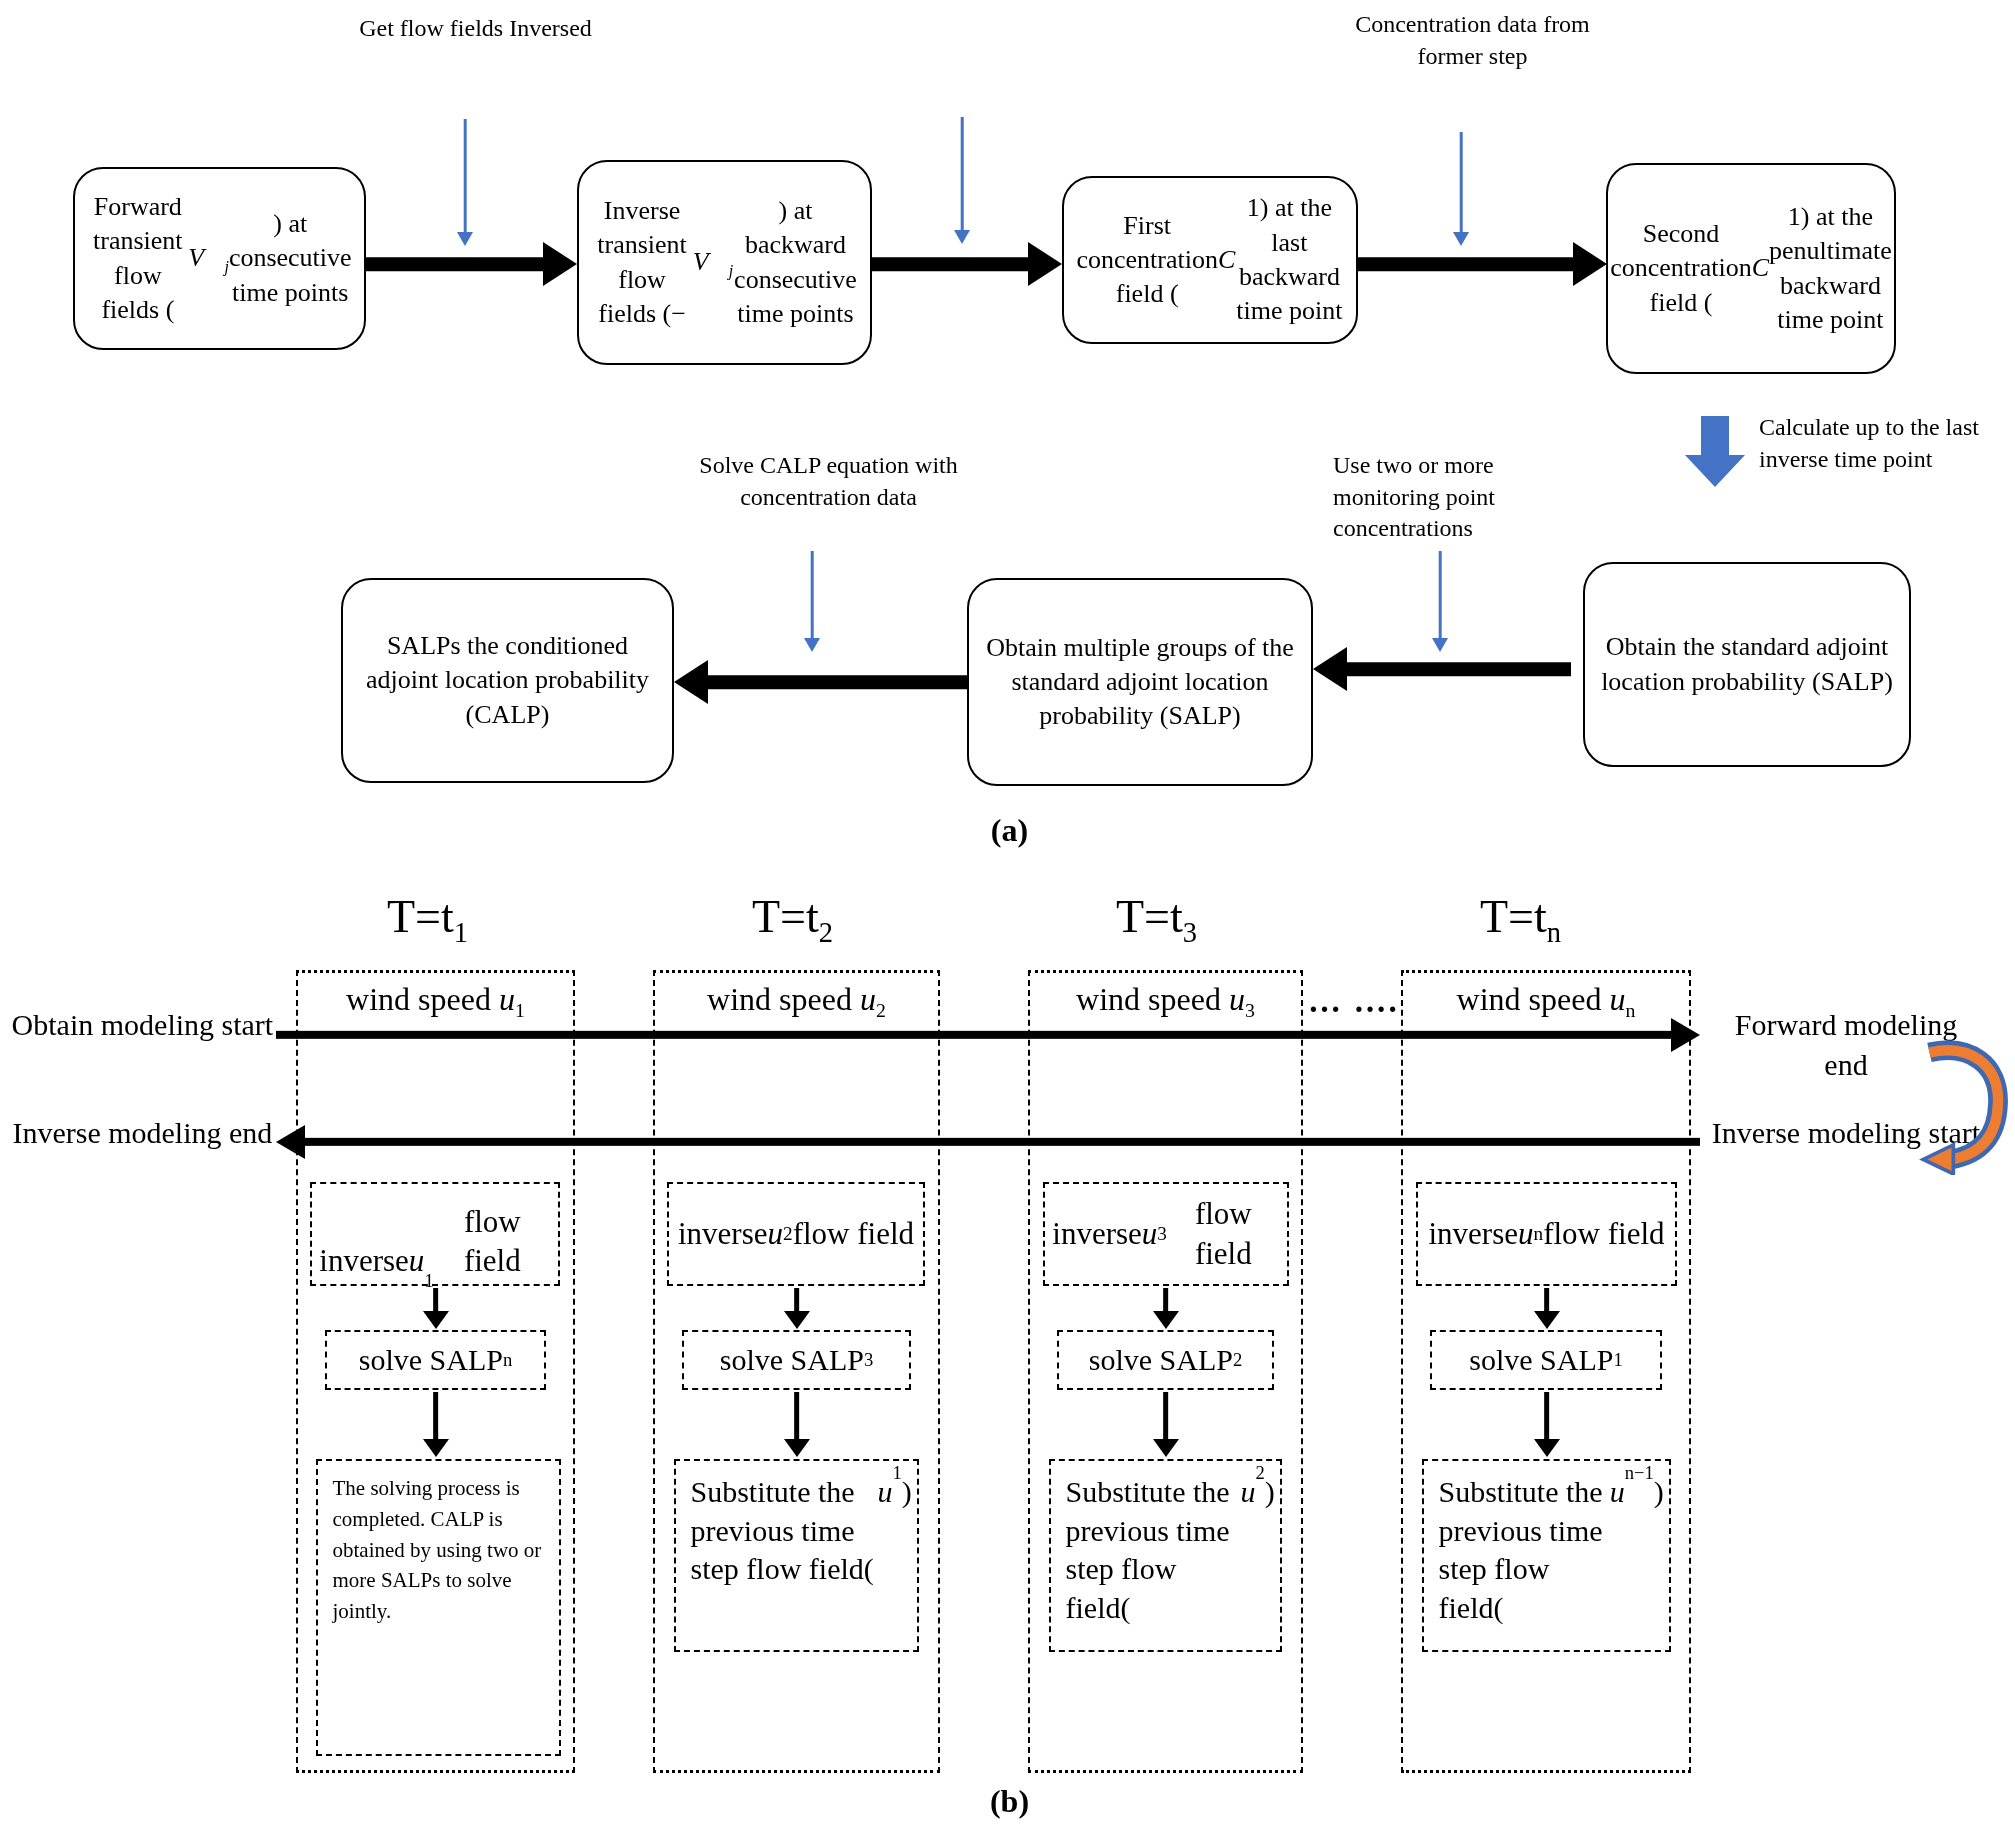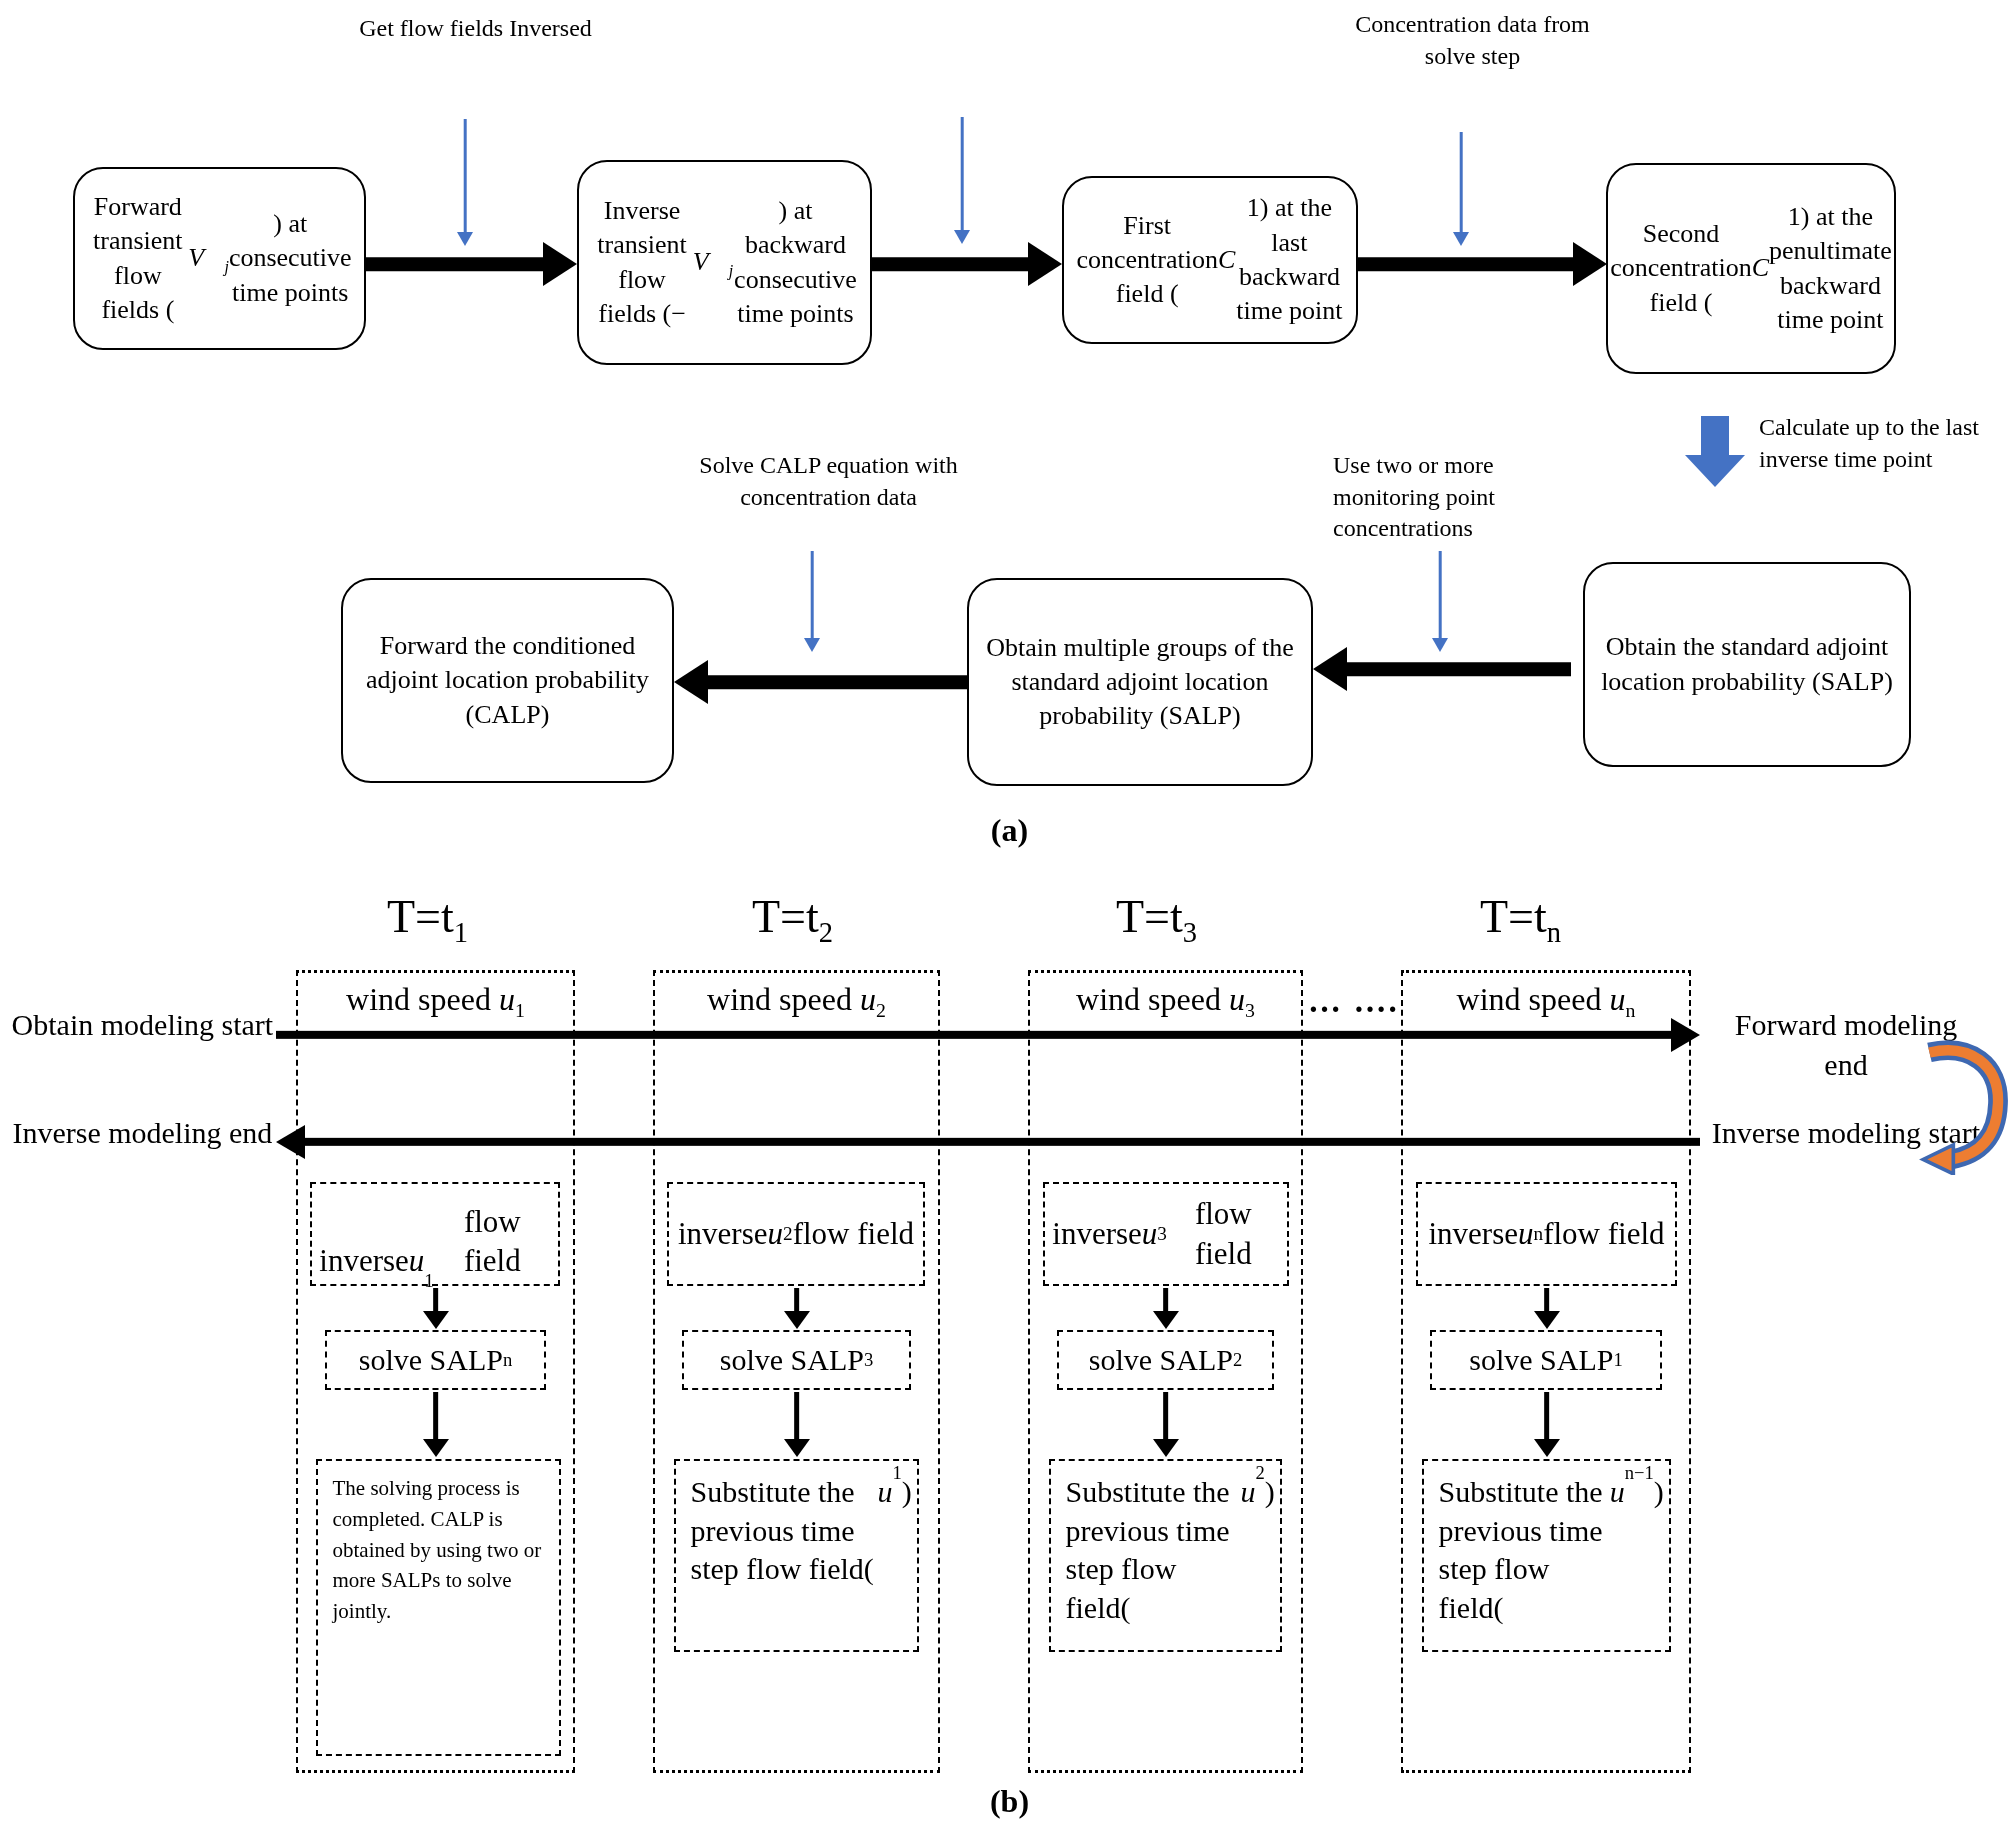--- a/index.html
+++ b/index.html
@@ -91,21 +91,21 @@
   <div class="harrow right" style="left:871px;top:242px;width:191px;height:44px;">
     <div class="shaft"></div>
       <div class="head"></div>
   </div>
   <div class="harrow right" style="left:1358px;top:242px;width:249px;height:44px;">
     <div class="shaft"></div>
       <div class="head"></div>
   </div>
 
   <div class="ann" style="left:320px;top:13px;width:311px;">Get flow fields Inversed</div>
-  <div class="ann" style="left:1343px;top:9.3px;width:259px;">Concentration data from solve step</div>
+  <div class="ann" style="left:1343px;top:9.3px;width:259px;">Concentration data from former step</div>
 
   <div class="vthin" style="left:456px;top:119px;height:127px;">
     <div class="shaft"></div>
       <div class="head"></div>
   </div>
   <div class="vthin" style="left:953px;top:117px;height:127px;">
     <div class="shaft"></div>
       <div class="head"></div>
   </div>
   <div class="vthin" style="left:1452px;top:132px;height:114px;">
@@ -114,21 +114,21 @@
   </div>
 
   <div class="fatdown" style="left:1684px;top:416px;">
     <div class="shaft"></div>
       <div class="head"></div>
   </div>
   <div class="ann left" style="left:1759px;top:412px;width:244px;">Calculate up to the last inverse time point</div>
 
   <div class="abox" style="left:1571px;top:562px;width:328px;height:205px;margin-left:12px;">Obtain the standard adjoint location probability (SALP)</div>
   <div class="abox" style="left:967px;top:578px;width:346px;height:208px;">Obtain multiple groups of the standard adjoint location probability (SALP)</div>
-  <div class="abox" style="left:341px;top:578px;width:333px;height:205px;">Forward the conditioned adjoint location probability (CALP)</div>
+  <div class="abox" style="left:341px;top:578px;width:333px;height:205px;">SALPs the conditioned adjoint location probability (CALP)</div>
 
   <div class="harrow left" style="left:1313px;top:647px;width:258px;height:44px;">
     <div class="shaft"></div>
       <div class="head"></div>
   </div>
   <div class="harrow left" style="left:674px;top:660px;width:293px;height:44px;">
     <div class="shaft"></div>
       <div class="head"></div>
   </div>
 

